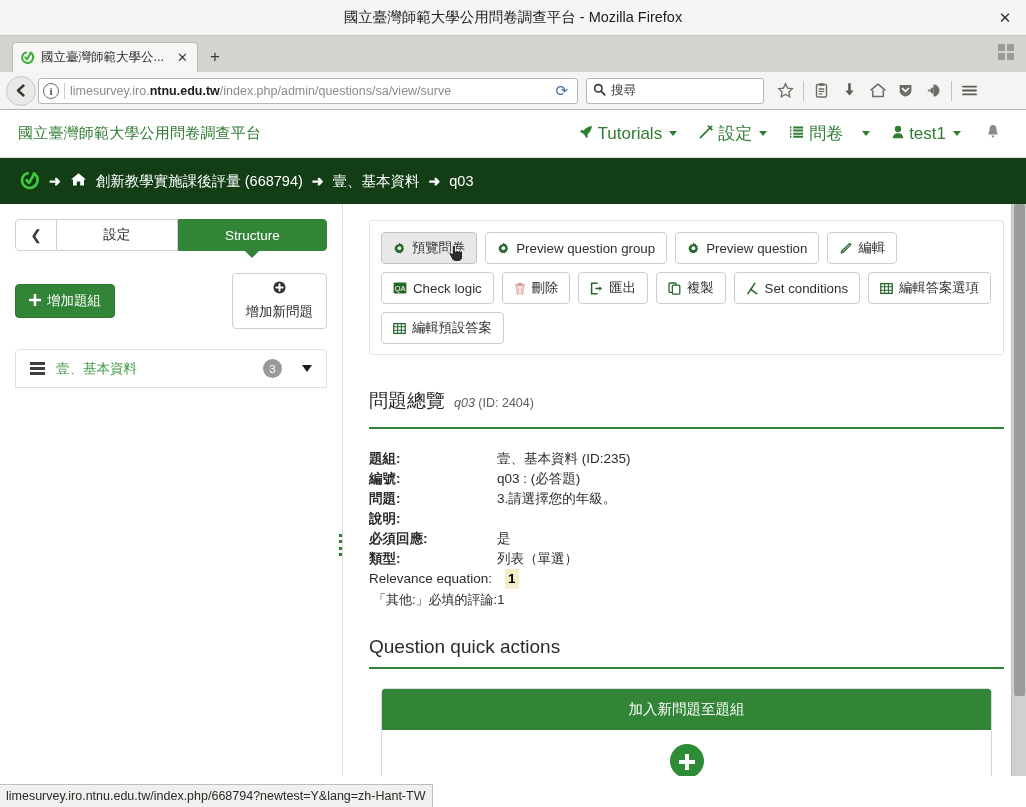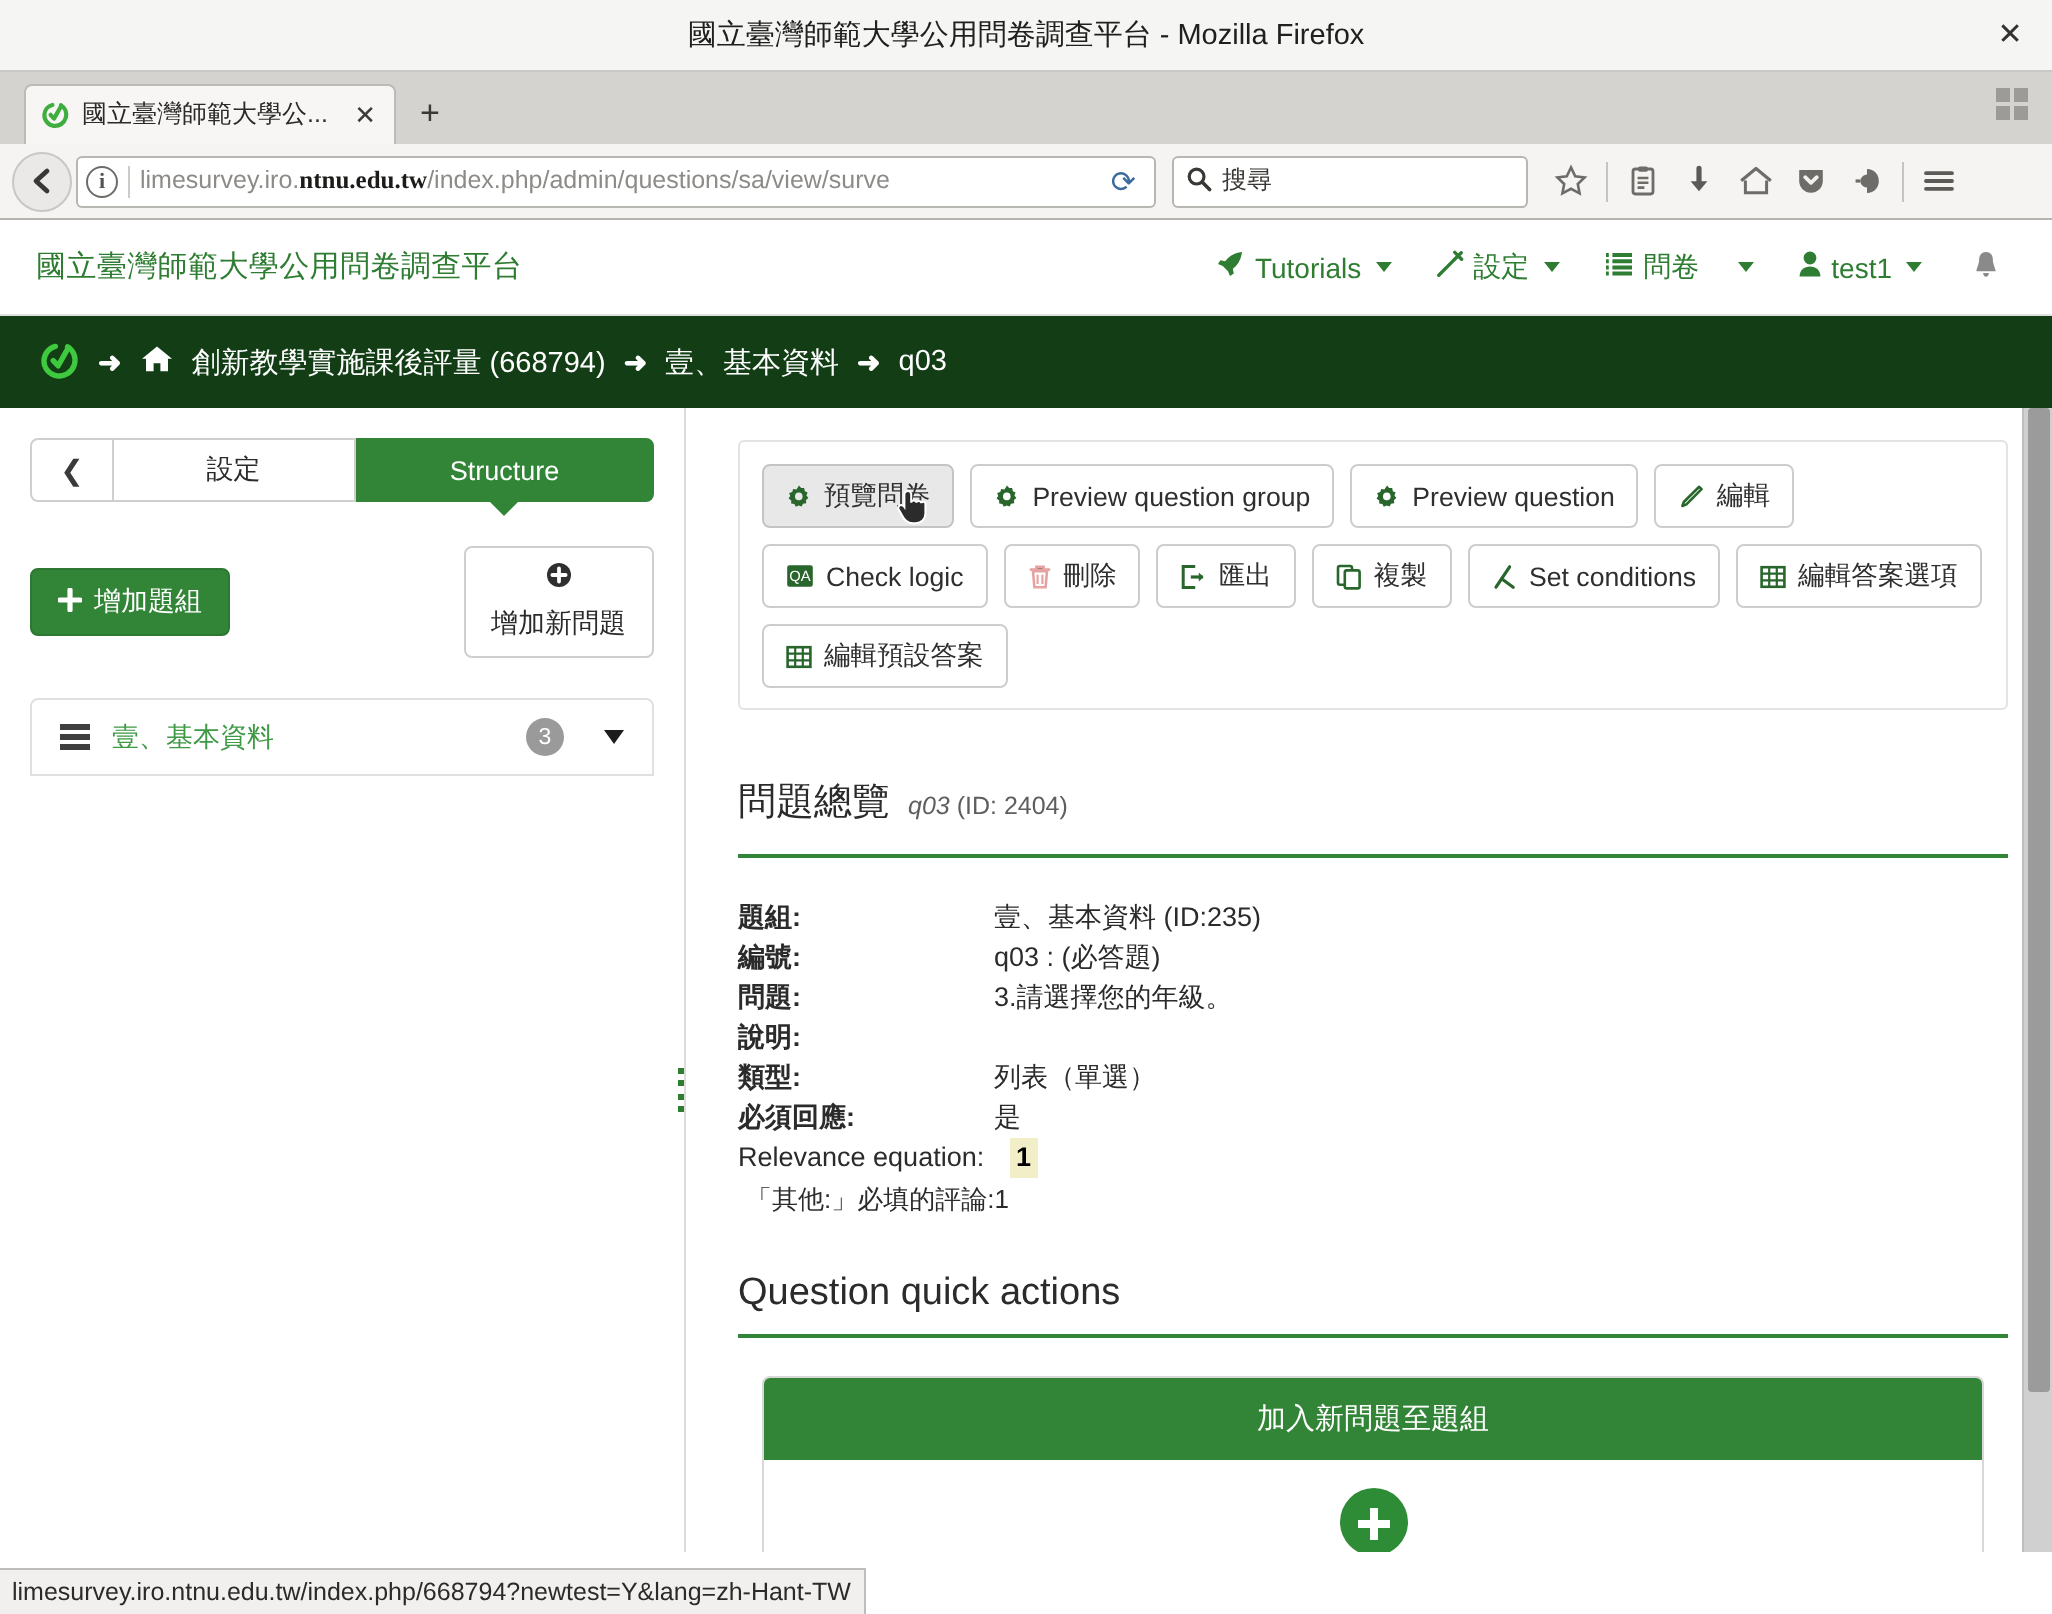--- a/index.html
+++ b/index.html
@@ -84,21 +84,21 @@
     width: 16px; height: 16px; border: 1.4px solid #6e6c69; border-radius: 50%;
     display: flex; align-items: center; justify-content: center;
     font-size: 11px; font-weight: bold; color: #55534f; flex: 0 0 16px;
     font-family: "Liberation Serif", serif;
   }
   .urlbar .sep { width: 1px; height: 16px; background: #cdcbc8; flex: 0 0 1px; }
   .urlbar .urltext {
     font-size: 12.5px; color: #8d8b88; white-space: nowrap;
     overflow: hidden; flex: 1 1 auto; min-width: 0;
   }
-  .urlbar .urltext b { color: #1c1b19; font-weight: bold; font-family: Liberation Serif, serif; }
+  .urlbar .urltext b { color: #1c1b19; font-weight: bold; }
   .urlbar .reload { color: #3d6b9e; font-size: 15px; padding: 0 5px; flex: 0 0 auto; }
   .searchbar {
     width: 178px; height: 26px; background: #fff;
     border: 1px solid #b8b6b3; border-radius: 3px;
     display: flex; align-items: center; padding: 12px 6px; gap: 5px;
     margin-left: 6px; flex: 0 0 178px;
   }
   .searchbar .sicon { flex: 0 0 13px; }
   .searchbar .sph { font-size: 12.5px; color: #3a3835; }
   .tbicons { display: flex; align-items: center; gap: 1px; margin-left: 6px; }
@@ -107,21 +107,21 @@
 
   
   .app-header {
     height: 48px; background: #ffffff; border-bottom: 1px solid #e2e2e2;
     display: flex; align-items: center; padding: 0 18px; gap: 13px;
   }
   .app-brand { font-size: 15px; color: #2e7d32; letter-spacing: .2px; }
   .app-nav { margin-left: auto; display: flex; align-items: center; gap: 0; }
   .navitem {
     display: flex; align-items: center; gap: 5px;
-    color: #2e7d32; font-size: 14px; padding: 6px 11px;
+    color: #2e7d32; font-size: 17px; padding: 6px 11px;
   }
   .navitem .caret {
     width: 0; height: 0; border-left: 4px solid transparent; border-right: 4px solid transparent;
     border-top: 5px solid #2e7d32; margin-left: 2px;
   }
   .navitem.bell { padding: 6px 8px 6px 14px; }
 
   .breadcrumb-bar {
     height: 46px; background: #123d15;
     display: flex; align-items: center; padding: 0 18px; gap: 9px;
@@ -632,26 +632,26 @@
         </div>
         <div class="ov-row">
           <span class="ov-label">問題:</span>
           <span class="ov-val">3.請選擇您的年級。</span>
         </div>
         <div class="ov-row">
           <span class="ov-label">說明:</span>
           <span class="ov-val"></span>
         </div>
         <div class="ov-row">
+          <span class="ov-label">必須回應:</span>
+          <span class="ov-val">是</span>
+        </div>
+        <div class="ov-row">
           <span class="ov-label">類型:</span>
           <span class="ov-val">列表（單選）</span>
-        </div>
-        <div class="ov-row">
-          <span class="ov-label">必須回應:</span>
-          <span class="ov-val">是</span>
         </div>
         <div class="ov-row">
           <span class="ov-label plain" style="flex:0 0 136px">Relevance equation:</span>
           <span class="hl">1</span>
         </div>
         <div class="ov-note">「其他:」必填的評論:1</div>
       </div>
     </div>
 
     <div class="section" style="margin-top:26px">

